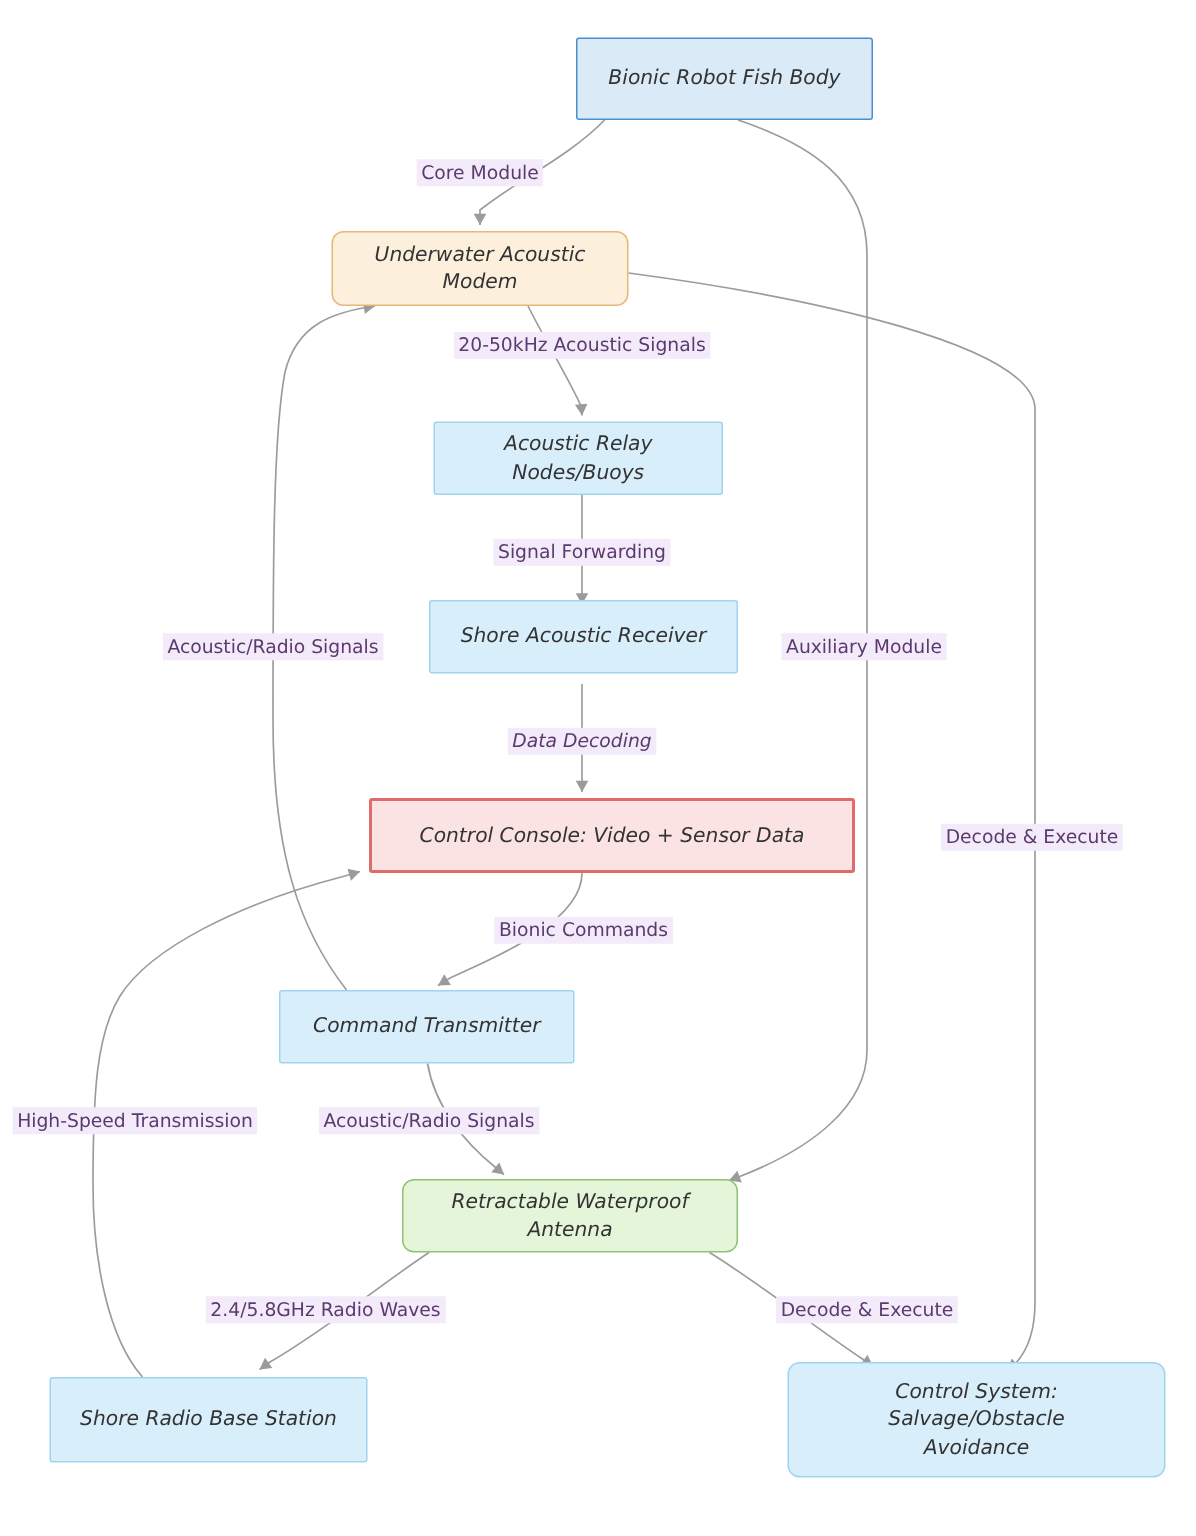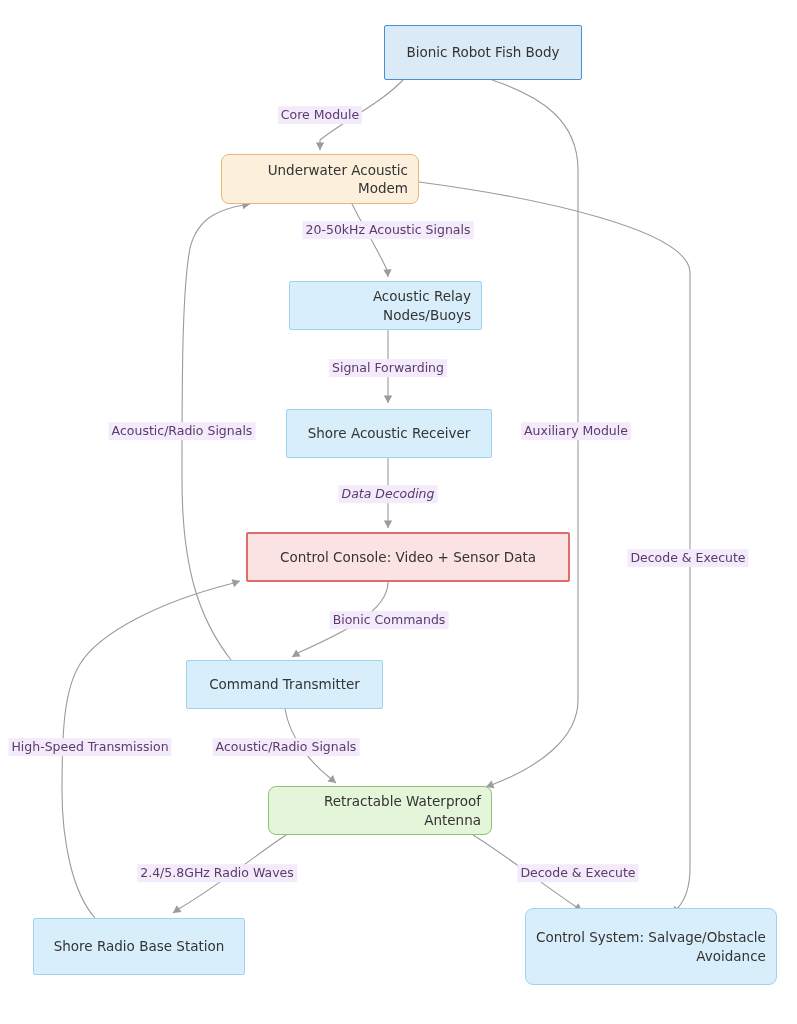--- a/index.html
+++ b/index.html
@@ -28,25 +28,26 @@
     width: 797px;
     height: 1024px;
     pointer-events: none;
   }
   .node {
     position: absolute;
     box-sizing: border-box;
     display: flex;
     align-items: center;
     justify-content: center;
-    text-align: right;
+    text-align: center;
     font-size: 13.5px;
     line-height: 1.35;
     color: #333333;
     padding: 4px 10px;
+    font-style: italic;
   }
   .node-label {
     display: block;
     white-space: pre-line;
   }
   
   .theme-blue-strong {
     background: #dbeaf7;
     border: 1.6px solid #4a8fd0;
     border-radius: 2px;
@@ -129,21 +130,21 @@
   <div id="node-layer">
       <div class="node theme-blue-strong" style="left: 384px; top: 25px; width: 198px; height: 55px;">
         <span class="node-label">Bionic Robot Fish Body</span>
       </div>
       <div class="node theme-orange" style="left: 221px; top: 154px; width: 198px; height: 50px;">
         <span class="node-label">Underwater Acoustic Modem</span>
       </div>
       <div class="node theme-blue" style="left: 273px; top: 281px; width: 193px; height: 49px; margin-left: 16px;">
         <span class="node-label">Acoustic Relay Nodes/Buoys</span>
       </div>
-      <div class="node theme-blue" style="left: 286px; top: 409px; width: 206px; height: 49px;">
+      <div class="node theme-blue" style="left: 286px; top: 400px; width: 206px; height: 49px;">
         <span class="node-label">Shore Acoustic Receiver</span>
       </div>
       <div class="node theme-red" style="left: 246px; top: 532px; width: 324px; height: 50px;">
         <span class="node-label">Control Console: Video + Sensor Data</span>
       </div>
       <div class="node theme-blue" style="left: 186px; top: 660px; width: 197px; height: 49px;">
         <span class="node-label">Command Transmitter</span>
       </div>
       <div class="node theme-green" style="left: 268px; top: 786px; width: 224px; height: 49px;">
         <span class="node-label">Retractable Waterproof Antenna</span>

